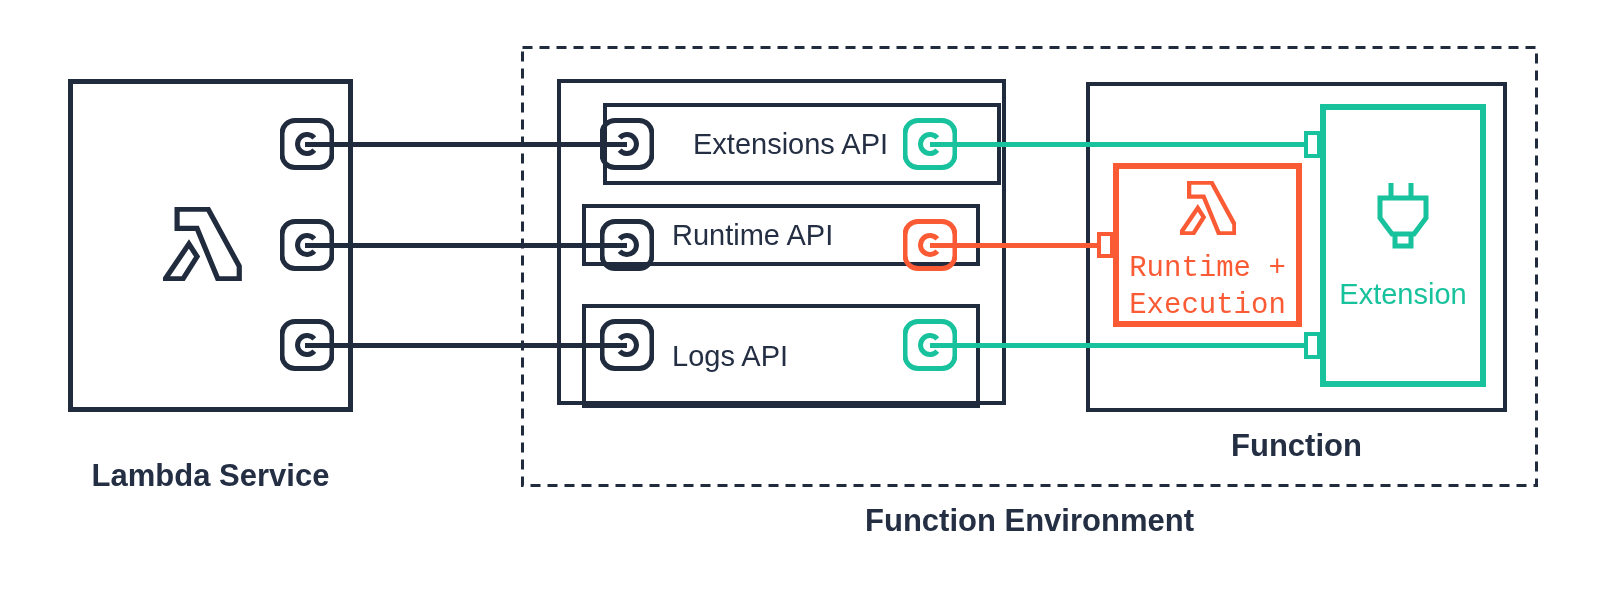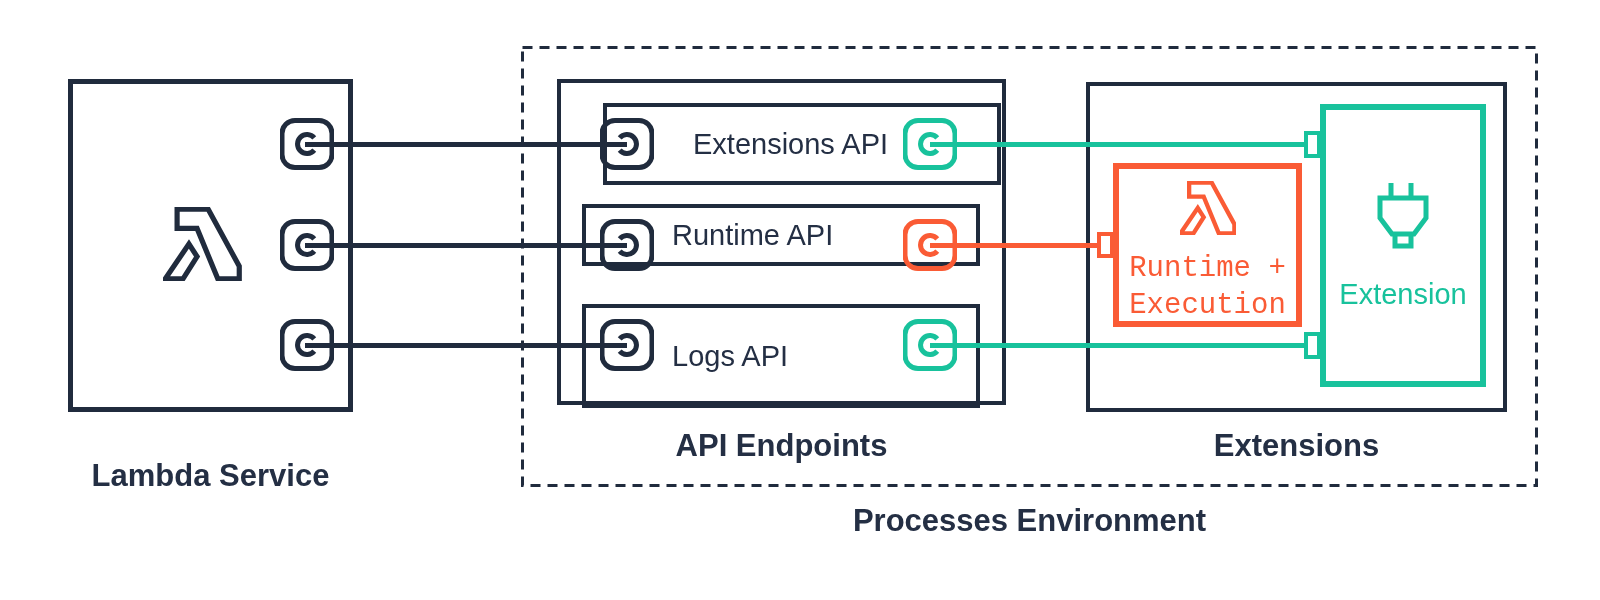--- a/index.html
+++ b/index.html
@@ -141,17 +141,16 @@
 
   <div class="tap teal" style="left:1304px;top:131px;width:17px;height:27px;"></div>
   <div class="tap teal" style="left:1304px;top:332px;width:17px;height:27px;"></div>
 
   <svg class="icon navy" style="position:absolute;left:163px;top:207px;" width="80" height="74" viewBox="0 0 104 100">
     <path d="M17,3 H59 L101,80 V97 H72 L44,29 H17 Z" stroke-width="7"></path>
     <path d="M33,50 L1,97 H25 L44,67 Z" stroke-width="7"></path>
   </svg>
 
   <div class="seclabel" style="left:68px;top:428px;width:285px;margin-top:30px;">Lambda Service</div>
-  <div class="seclabel" style="left:557px;top:428px;width:449px;">API Endpoints</div>
-  <div class="seclabel" style="left:1086px;top:428px;width:421px;">Extensions</div>
-  <div class="seclabel" style="left:521px;top:503px;width:1017px;">Processes Environment</div>
+  <div class="seclabel" style="left:1086px;top:428px;width:421px;">Function</div>
+  <div class="seclabel" style="left:521px;top:503px;width:1017px;">Function Environment</div>
 
 </div>
 
 </body></html>

